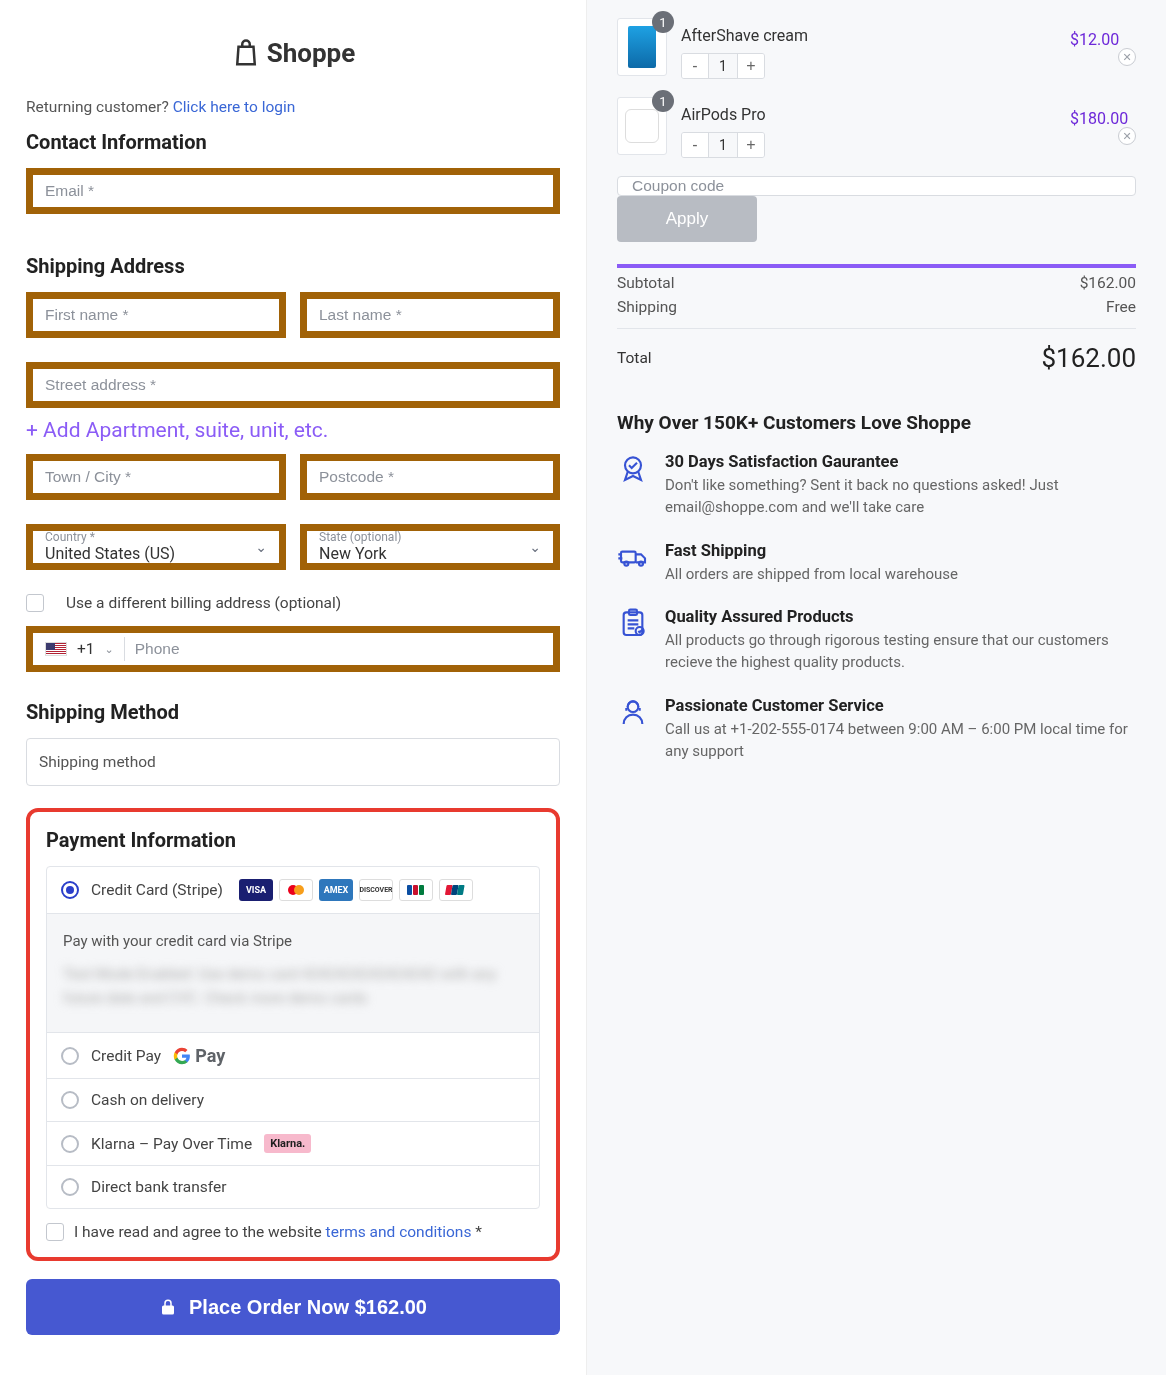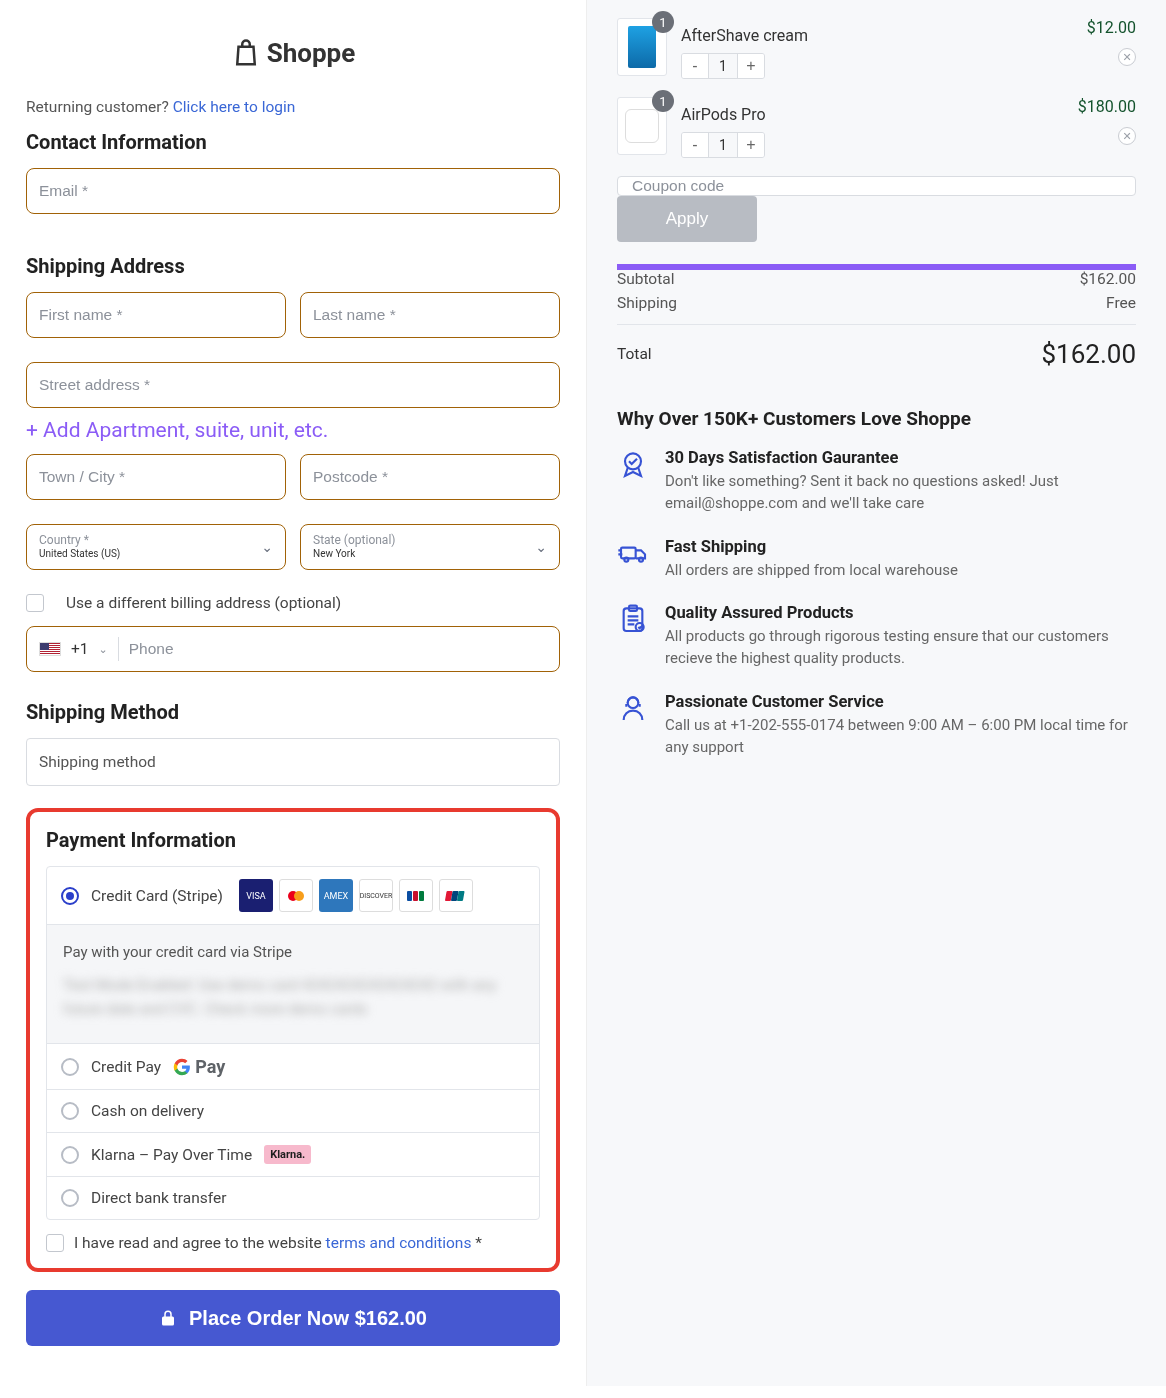--- a/index.html
+++ b/index.html
@@ -9,28 +9,28 @@
   .right { width:580px; background:#f7f8fa; padding:18px 170px 40px 30px; border-left:1px solid #eee; }
   @media (max-width:1166px){ .right{ padding-right:30px;} }
 
   
   .logo-row{ text-align:center; margin:18px 0 30px 0; display:flex; justify-content:center; align-items:center; gap:6px;}
   .logo-text{ font-size:26px; font-weight:700; color:#333;}
   .returning{ font-size:15.5px; color:#555; margin-bottom:14px;}
   .returning a{ color:#3a67d6; text-decoration:none; }
   h3.section-h{ font-size:20px; font-weight:700; color:#222; margin:14px 0 14px 0;}
   h3.section-h.mt{ margin-top:28px;}
-  .field, .select-box, .phone-box { width:100%; height:46px; border:1px solid #a16207; border-radius:8px; padding:0 12px; font-size:15.5px; color:#333; background:#fff; }
+  .field, .select-box, .phone-box { width:100%; height:46px; border:7px solid #a16207; border-radius:0; padding:0 12px; font-size:15.5px; color:#333; background:#fff; }
   .field::placeholder{ color:#8c919a; }
   .row{ display:flex; gap:14px; margin-bottom:24px; }
   .row .half{ flex:1; }
   .add-apt{ color:#8b5cf6; font-size:21px; text-decoration:none; display:inline-block; margin:0 0 12px 0;text-align:right;}
   .select-box{ display:flex; flex-direction:column; justify-content:center; position:relative; padding:6px 12px; cursor:pointer;}
   .select-box .tiny{font-size:12px; color:#8c919a; line-height:1.1;}
-  .select-box .val{font-size:10px; color:#333; line-height:1.2;}
+  .select-box .val{font-size:16px; color:#333; line-height:1.2;}
   .chev{ position:absolute; right:12px; top:50%; transform:translateY(-50%); color:#6b7280; font-size:14px;}
   .check-row{ display:flex; align-items:center; gap:22px; margin:6px 0 14px 0; font-size:15.5px; color:#444;}
   .chk{ width:18px;height:18px;border:1px solid #c3c7ce;border-radius:3px; display:inline-block; flex-shrink:0;}
   .phone-box{ display:flex; align-items:center; padding:0 12px; gap:10px;}
   .flag{ width:22px;height:14px; background:linear-gradient(#b22234 8%, #fff 8% 16%, #b22234 16% 24%, #fff 24% 32%, #b22234 32% 40%, #fff 40% 48%, #b22234 48% 56%, #fff 56% 64%, #b22234 64% 72%, #fff 72% 80%, #b22234 80% 88%, #fff 88% 100%); position:relative; border:1px solid #ddd; flex-shrink:0;}
   .flag::before{content:"";position:absolute;left:0;top:0;width:9px;height:7px;background:#3c3b6e;}
   .dial{ color:#333; font-size:15.5px;}
   .vline{ width:1px; height:24px; background:#d9dce1;}
   .phone-box input{ border:none; outline:none; flex:1; font-size:15.5px; color:#8b5cf6; background:transparent;}
   .phone-box input::placeholder{color:#8c919a;}
@@ -41,21 +41,21 @@
   
   .hl-wrap{ border:4px solid #e83a2f; border-radius:12px; padding:16px 16px 16px 16px; margin-top:22px;}
   .pay-h{ font-size:20px; font-weight:700; color:#222; margin-bottom:14px;}
   .pay-list{ border:1px solid #e2e5ea; border-radius:4px; overflow:hidden; }
   .pay-opt{ display:flex; align-items:center; gap:12px; padding:12px 14px; border-top:1px solid #e2e5ea; font-size:15.5px; color:#444; cursor:pointer;}
   .pay-opt:first-child{ border-top:none;}
   .radio{ width:18px;height:18px;border:2px solid #b7bcc5;border-radius:50%; display:inline-flex; align-items:center; justify-content:center; flex-shrink:0;}
   .radio.sel{ border-color:#2b3fca;}
   .radio.sel::after{content:"";width:8px;height:8px;border-radius:50%;background:#2b3fca;}
   .card-icons{ display:flex; gap:6px; margin-left:4px;}
-  .cardi{ width:34px;height:33px;border-radius:3px; display:inline-flex;align-items:center;justify-content:center;font-size:9px;font-weight:400;color:#fff;}
+  .cardi{ width:34px;height:22px;border-radius:3px; display:inline-flex;align-items:center;justify-content:center;font-size:9px;font-weight:700;color:#fff;}
   .visa{background:#1a1f71;} .mc{background:#fff;border:1px solid #ddd;} .amex{background:#2e77bc;} .disc{background:#f58220;} .jcb{background:#0b4ea2;} .up{background:#e21836;}
   .mc svg{display:block;}
   .stripe-body{ background:#f5f6f8; border-top:1px solid #e2e5ea; padding:18px 16px 22px 16px;}
   .stripe-body .msg{ font-size:15px; color:#555; margin-bottom:12px;}
   .blurred{ filter: blur(5px); color:#aaa; font-size:15px; line-height:1.6;}
   .gpay-badge{ display:inline-flex; align-items:center; font-weight:700; font-size:18px; color:#5f6368; gap:2px; }
   .klarna-badge{ background:#f7b9cc; color:#1f1f1f; font-size:11px; font-weight:700; padding:3px 6px; border-radius:3px;}
 
   .tc-row{ display:flex; align-items:center; gap:10px; margin-top:14px; font-size:15.5px; color:#444;}
   .tc-row a{ color:#3a67d6; text-decoration:none;}
@@ -66,29 +66,29 @@
   .cart-item{ display:flex; align-items:flex-start; gap:14px; margin-bottom:18px; position:relative;}
   .thumb{ width:50px;height:58px; background:#fff; border:1px solid #e2e5ea; border-radius:3px; position:relative; display:flex;align-items:center;justify-content:center;}
   .thumb .mini{ width:28px;height:42px;background:linear-gradient(180deg,#1ea1e3,#0d6aa8);border-radius:2px; position:relative;}
   .thumb .mini.pods{ width:34px;height:34px;background:#fff;border:1px solid #ddd;border-radius:6px;}
   .qty-badge{ position:absolute; top:-8px; right:-8px; width:22px;height:22px;border-radius:50%;background:#6b6f77;color:#fff;font-size:13px;display:flex;align-items:center;justify-content:center;}
   .ci-main{ flex:1;margin-top:8px; }
   .ci-name{ font-size:16px; color:#333; margin-bottom:8px;}
   .qty-ctrl{ display:inline-flex; border:1px solid #d9dce1; border-radius:3px; overflow:hidden; height:26px;}
   .qty-ctrl button{ width:26px;border:none;background:#fff;color:#666;font-size:16px;cursor:pointer; display:flex;align-items:center;justify-content:center;}
   .qty-ctrl .num{ width:30px; display:flex;align-items:center;justify-content:center;font-size:14px;border-left:1px solid #d9dce1;border-right:1px solid #d9dce1;}
-  .ci-price{ font-size:16px; color:#14532d; min-width:66px; text-align:right;}
+  .ci-price{ font-size:16px; color:#6d28d9; min-width:66px; margin-top:12px;}
   .rm{ position:absolute; right:0; top:30px; width:18px;height:18px;border:1px solid #c9ccd2;border-radius:50%;color:#9ba0a8;font-size:11px;display:flex;align-items:center;justify-content:center;cursor:pointer;background:#fff;}
 
   .coupon-row{ display:flex; gap:0; margin:18px 0 22px 0;flex-direction:column;}
   .coupon-row input{ flex:1; height:46px; border:1px solid #d9dce1; border-radius:4px; padding:0 14px; font-size:15.5px; background:#fff;}
   .coupon-row input::placeholder{color:#8c919a;}
   .coupon-row button{ width:140px;height:46px;border:none;border-radius:4px;background:#b8bcc3;color:#fff;font-size:17px;cursor:pointer;}
 
-  .totals{ border-top:6px solid #8b5cf6; padding-top:0;}
+  .totals{ border-top:4px solid #8b5cf6; padding-top:6px;}
   .trow{ display:flex; justify-content:space-between; font-size:15.5px; color:#555; margin-bottom:6px;}
   .t-total{ display:flex; justify-content:space-between; align-items:center; border-top:1px solid #e2e5ea; margin-top:12px; padding-top:14px;}
   .t-total .lbl{ font-size:15.5px; color:#333;}
   .t-total .amt{ font-size:26px; font-weight:400; color:#222;}
 
   .why-h{ font-size:19px; font-weight:700; color:#222; margin:38px 0 18px 0;}
   .benefit{ display:flex; gap:16px; margin-bottom:22px;}
   .b-ico{ width:32px; flex-shrink:0; color:#3753d4; }
   .b-title{ font-size:16.5px; font-weight:700; color:#222; margin-bottom:4px;}
   .b-desc{ font-size:15px; color:#666; line-height:1.45;}

